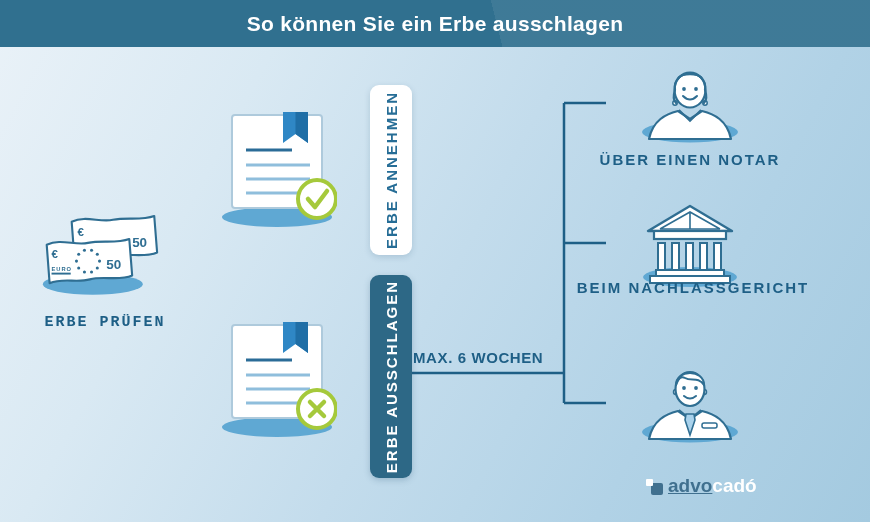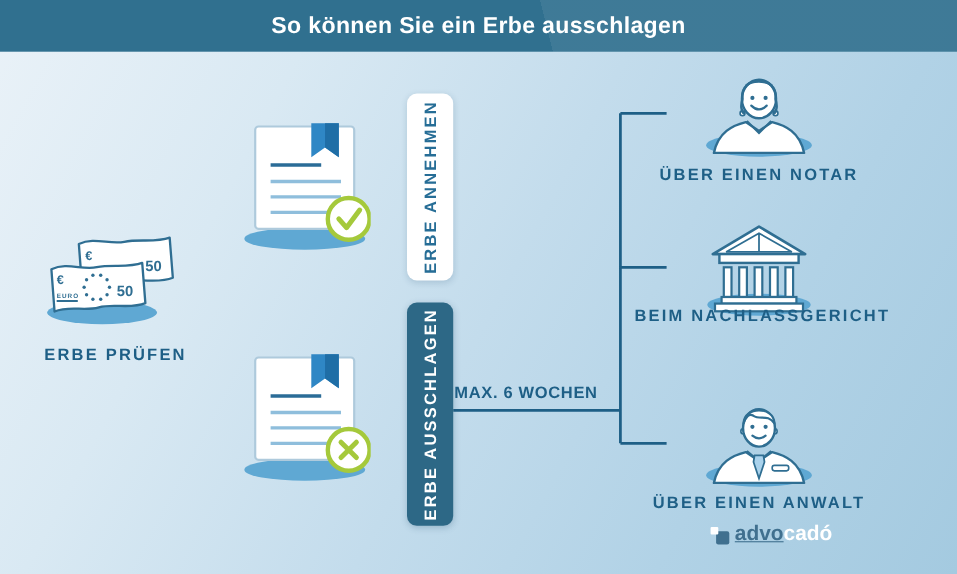--- a/index.html
+++ b/index.html
@@ -90,21 +90,21 @@
           <circle cx="46.3" cy="68.4" r="1.6"></circle>
         <circle cx="40.3" cy="64.1" r="1.6"></circle>
           <circle cx="38" cy="57" r="1.6"></circle>
         <circle cx="40.3" cy="49.9" r="1.6"></circle>
           <circle cx="46.3" cy="45.6" r="1.6"></circle>
         <circle cx="53.7" cy="45.6" r="1.6"></circle>
           <circle cx="59.7" cy="49.9" r="1.6"></circle>
       </g>
     </g>
   </svg>
-  <div class="step-label" style="left:13px; top:314px; width:184px;">ERBE PRÜFEN</div>
+  <div class="step-label" style="left:13px; top:314px; width:184px;font-family:Liberation Mono, monospace;">ERBE PRÜFEN</div>
 
   <svg class="abs" style="left:222px; top:100px;" width="115" height="135" viewBox="0 0 115 135">
     <ellipse cx="55" cy="117" rx="55" ry="10" fill="#5fa8d3"></ellipse>
     <rect x="10" y="15" width="90" height="93" rx="3" fill="#ffffff" stroke="#aecadc" stroke-width="2"></rect>
     <polygon points="61,12 86,12 86,43 73.5,34 61,43" fill="#2f87c5"></polygon>
     <polygon points="73.5,12 86,12 86,43 73.5,34" fill="#1f6ea6"></polygon>
     <path d="M24,50 H70" stroke="#2b6c97" stroke-width="3"></path>
     <path d="M24,65 H88 M24,79 H88 M24,93 H88" stroke="#8fbedc" stroke-width="3"></path>
     <g>
       <circle cx="95" cy="99" r="19" fill="#ffffff" stroke="#a5c93b" stroke-width="4"></circle>
@@ -173,21 +173,20 @@
     <polygon points="51,56 59,56 60,62 55,77 50,62" fill="#a9d2ec" stroke="#2f6e92" stroke-width="1.6"></polygon>
     <rect x="67" y="65" width="15" height="5" rx="2" fill="#ffffff" stroke="#2f6e92" stroke-width="1.5"></rect>
     <circle cx="41" cy="34" r="2.5" fill="#ffffff" stroke="#2f6e92" stroke-width="1.5"></circle>
     <circle cx="69" cy="34" r="2.5" fill="#ffffff" stroke="#2f6e92" stroke-width="1.5"></circle>
     <ellipse cx="55" cy="31" rx="14.5" ry="17" fill="#ffffff" stroke="#2f6e92" stroke-width="2.2"></ellipse>
     <path d="M41,27 C41,11 69,11 69,27 C63,18 56,24 50,20 C46,17.5 43,21 41,27 Z" fill="#ffffff" stroke="#2f6e92" stroke-width="2" stroke-linejoin="round"></path>
     <circle cx="49" cy="30" r="1.9" fill="#2f6e92"></circle>
     <circle cx="61" cy="30" r="1.9" fill="#2f6e92"></circle>
     <path d="M49,38 Q55,43 61,38" fill="none" stroke="#2f6e92" stroke-width="2" stroke-linecap="round"></path>
   </svg>
-  <div class="step-label" style="left:570px; top:449px; width:240px;">ÜBER EINEN ANWALT</div>
 
   <div class="logo">
     <span class="logo-mark">
       <span class="mk-dark"></span>
         <span class="mk-light"></span>
     </span>
     <span><span class="advo">advo</span><span class="cado">cadó</span></span>
   </div>
 
 </div>

